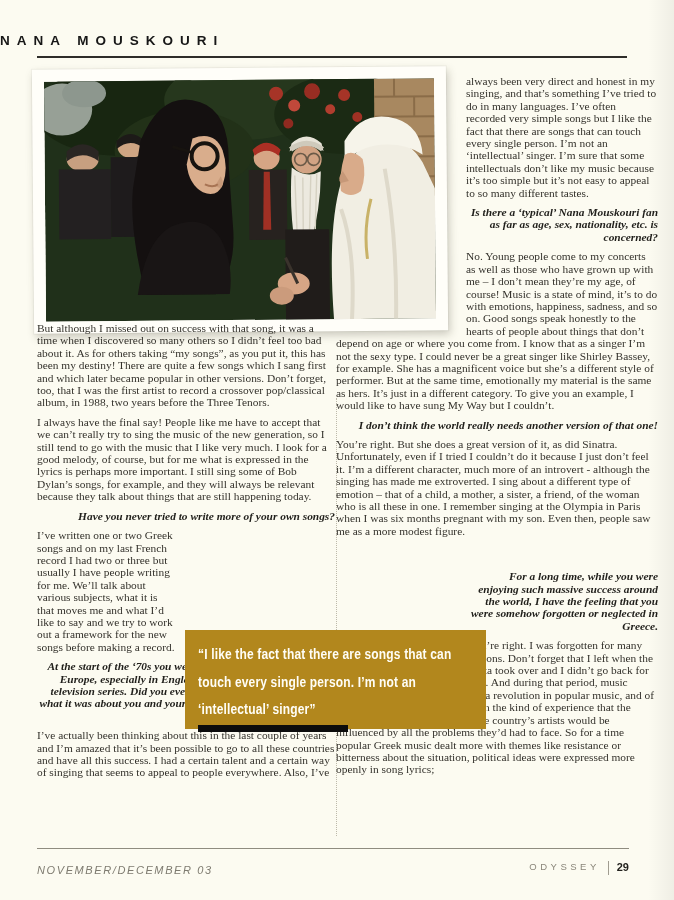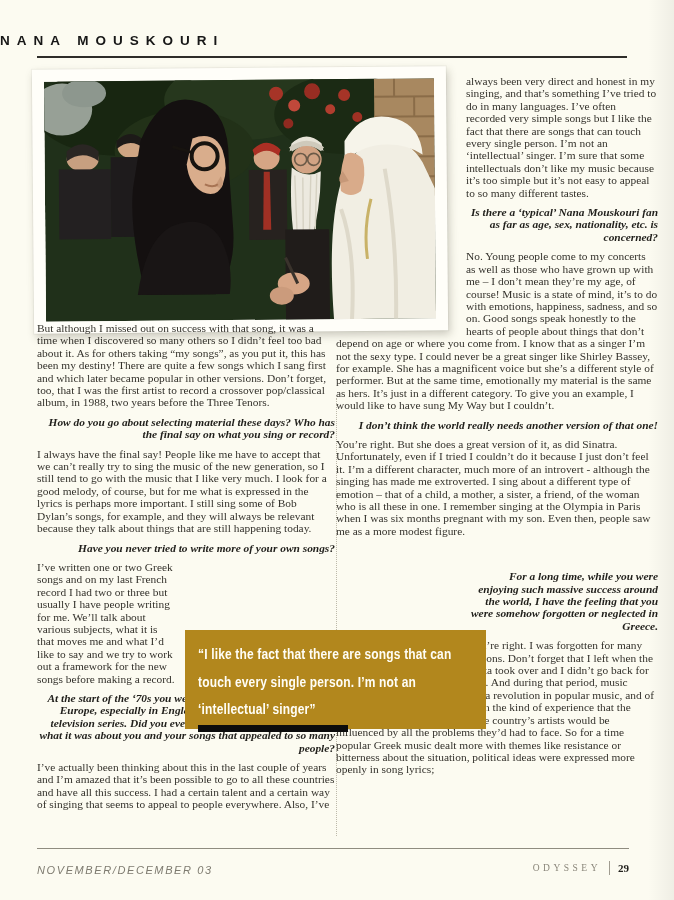--- a/index.html
+++ b/index.html
@@ -42,22 +42,22 @@
   .pq-inner { width:125%; transform:scaleX(0.8); transform-origin:0 0;
     font-family:"Liberation Sans","DejaVu Sans",sans-serif; font-weight:bold;
     font-size:15px; line-height:27.5px; color:#fffef7; letter-spacing:0.2px; }
   .pq-bar { position:absolute; left:13px; bottom:-3px; width:150px; height:7px; background:#0c0c0c; }
 
   
   .footer-rule { position:absolute; left:37px; top:848px; width:592px; height:1px; background:#8f8c80; }
   .footer-issue { position:absolute; left:37px; top:864px;
     font-family:"Liberation Sans","DejaVu Sans",sans-serif; font-size:11px;
     letter-spacing:1.6px; color:#7e7b70;font-style:italic; }
-  .footer-right { position:absolute; right:45px; top:861px; display:flex; align-items:center; gap:8px;
-    font-family:Liberation Serif, serif; }
+  .footer-right { position:absolute; right:45px; top:861px; display:flex; gap:8px;
+    font-family:Liberation Sans, sans-serif; }
   .footer-brand { font-size:9.5px; letter-spacing:3.5px; color:#8a867a; }
   .footer-sep { width:1px; height:14px; background:#a09c90; }
   .footer-page { font-size:11px; font-weight:bold; color:#23221e; }
 </style>
 </head>
 <body>
 
 <div class="page">
 
   <div class="header-title">NANA MOUSKOURI</div>
@@ -146,21 +146,20 @@
         <path d="M326 120 Q318 150 322 180" stroke="#c9b268" stroke-width="3" fill="none"></path>
         <path d="M296 130 Q310 170 306 240 M340 90 Q352 160 350 240" stroke="#ded9ca" stroke-width="4" fill="none"></path>
       </g>
     </svg>
   </div>
 
   <div class="gutter-divider"></div>
 
   <div class="col col-left" id="col-left">
       <p class="answer">But although I missed out on success with that song, it was a time when I discovered so many others so I didn’t feel too bad about it. As for others taking “my songs”, as you put it, this has been my destiny! There are quite a few songs which I sang first and which later became popular in other versions. Don’t forget, too, that I was the first artist to record a crossover pop/classical album, in 1988, two years before the Three Tenors.</p>
-      <p class="question">How do you go about selecting material these days? Who has the final say on what you sing or record?</p>
       <p class="answer">I always have the final say! People like me have to accept that we can’t really try to sing the music of the new generation, so I still tend to go with the music that I like very much. I look for a good melody, of course, but for me what is expressed in the lyrics is perhaps more important. I still sing some of Bob Dylan’s songs, for example, and they will always be relevant because they talk about things that are still happening today.</p>
       <p class="question">Have you never tried to write more of your own songs?</p>
       <div class="spacer-quote-left"></div>
       <p class="answer">I’ve written one or two Greek songs and on my last French record I had two or three but usually I have people writing for me. We’ll talk about various subjects, what it is that moves me and what I’d like to say and we try to work out a framework for the new songs before making a record.</p>
       <p class="question">At the start of the ‘70s you were incredibly successful all over Europe, especially in England where you had a prime time television series. Did you ever take time to work out precisely what it was about you and your songs that appealed to so many people?</p>
       <p class="answer">I’ve actually been thinking about this in the last couple of years and I’m amazed that it’s been possible to go to all these countries and have all this success. I had a certain talent and a certain way of singing that seems to appeal to people everywhere. Also, I’ve</p>
     </div>
   <div class="col col-right" id="col-right">
       <div class="spacer-photo"></div>
       <p class="answer">always been very direct and honest in my singing, and that’s something I’ve tried to do in many languages. I’ve often recorded very simple songs but I like the fact that there are songs that can touch every single person. I’m not an ‘intellectual’ singer. I’m sure that some intellectuals don’t like my music because it’s too simple but it’s not easy to appeal to so many different tastes.</p>

